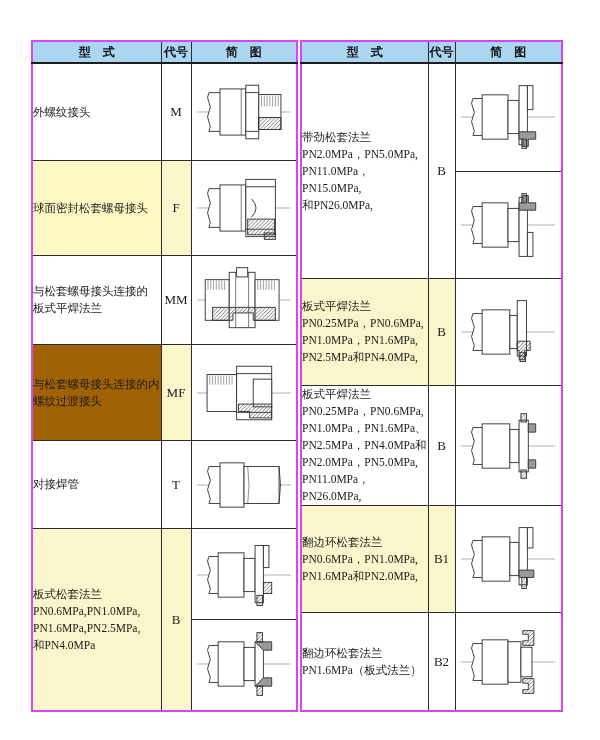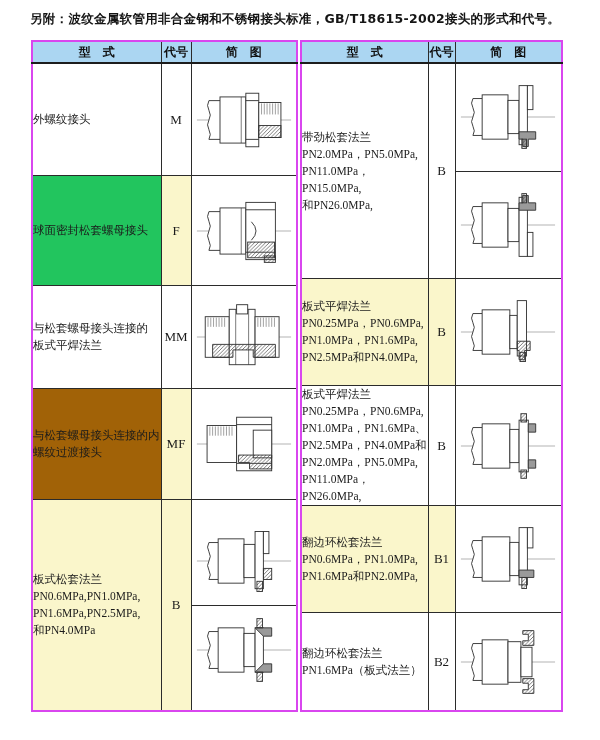--- a/index.html
+++ b/index.html
@@ -31,21 +31,20 @@
 
 <svg width="0" height="0" style="position:absolute">
   <defs>
     <pattern id="hatch" width="4" height="4" patternUnits="userSpaceOnUse">
       <path d="M0,4 L4,0" stroke="#4a4a4a" stroke-width="0.8"></path>
     </pattern>
   </defs>
 </svg>
 
 <div class="page">
-  <div class="title">另附：波纹金属软管用非合金钢和不锈钢接头标准，GB/T18615-2002接头的形式和代号。</div>
   <div class="tables">
     <table class="jtable" id="ltable">
       <colgroup>
           <col style="width:129px">
           <col style="width:30px">
           <col style="width:106px">
         </colgroup>
       <thead>
         <tr>
           <th style="background: rgb(171, 214, 242);">型　式</th>
@@ -76,21 +75,21 @@
                   <line x1="80" y1="18" x2="80" y2="30" stroke="#555" stroke-width="0.6"></line>
                   <line x1="83" y1="18" x2="83" y2="30" stroke="#555" stroke-width="0.6"></line>
                   <line x1="86" y1="18" x2="86" y2="30" stroke="#555" stroke-width="0.6"></line>
                   <line x1="89" y1="18" x2="89" y2="30" stroke="#555" stroke-width="0.6"></line>
                   <rect x="68" y="42" width="24" height="13" fill="url(#hatch)" stroke="#333"></rect>
                 </svg>
               </div>
             </td>
           </tr>
           <tr style="height: 93px;">
-            <td class="type-cell" style="background: #22c55e;">
+            <td class="type-cell" style="background: #fef9c3;">
               <span class="tline">球面密封松套螺母接头</span>
             </td>
             <td class="code-cell" style="background: rgb(250, 246, 203);">F</td>
             <td class="diag-cell">
               <div class="dsingle" style="height: 92px;">
                 <svg class="fitting" viewBox="0 0 104 72" width="96" height="68">
                   <line x1="1" y1="36" x2="103" y2="36" stroke="#777" stroke-width="0.6"></line>
                   <path d="M26,15 L14,15 q-3,5.25 0,10.5 t0,10.5 t0,10.5 t0,10.5 L26,57" stroke="#333" stroke-width="1" fill="#fff"></path>
                   <rect x="26" y="11" width="28" height="50" stroke="#333" stroke-width="1" fill="#fff"></rect>
                   <line x1="49" y1="11" x2="49" y2="61" stroke="#333" stroke-width="0.7"></line>
@@ -157,20 +156,38 @@
                   <line x1="27" y1="17" x2="27" y2="27" stroke="#555" stroke-width="0.6"></line>
                   <line x1="30" y1="17" x2="30" y2="27" stroke="#555" stroke-width="0.6"></line>
                   <line x1="33" y1="17" x2="33" y2="27" stroke="#555" stroke-width="0.6"></line>
                   <line x1="36" y1="17" x2="36" y2="27" stroke="#555" stroke-width="0.6"></line>
                   <line x1="39" y1="17" x2="39" y2="27" stroke="#555" stroke-width="0.6"></line>
                   <rect x="44" y="7" width="38" height="58" stroke="#333" stroke-width="1" fill="#fff"></rect>
                   <line x1="44" y1="15" x2="82" y2="15" stroke="#333"></line>
                   <line x1="44" y1="57" x2="82" y2="57" stroke="#333"></line>
                   <rect x="62" y="21" width="20" height="30" stroke="#333" stroke-width="1" fill="#fff"></rect>
                   <path d="M46,48 L82,48 L82,63 L58,63 L58,56 L46,56 Z" fill="url(#hatch)" stroke="#333"></path>
+                </svg>
+              </div>
+            </td>
+          </tr>
+          <tr style="height: 86px;">
+            <td class="type-cell">
+              <span class="tline">对接焊管</span>
+            </td>
+            <td class="code-cell">T</td>
+            <td class="diag-cell">
+              <div class="dsingle" style="height: 85px;">
+                <svg class="fitting" viewBox="0 0 104 72" width="96" height="68">
+                  <line x1="1" y1="36" x2="103" y2="36" stroke="#777" stroke-width="0.6"></line>
+                  <path d="M26,16 L14,16 q-3,5 0,10 t0,10 t0,10 t0,10 L26,56" stroke="#333" stroke-width="1" fill="#fff"></path>
+                  <rect x="26" y="12" width="26" height="48" stroke="#333" stroke-width="1" fill="#fff"></rect>
+                  <rect x="52" y="16" width="38" height="40" stroke="#333" stroke-width="1" fill="#fff"></rect>
+                  <path d="M90,16 q3,20 0,40" fill="none" stroke="#333"></path>
+                  <path d="M56,16 q3,20 0,40" fill="none" stroke="#333" stroke-width="0.6"></path>
                 </svg>
               </div>
             </td>
           </tr>
           <tr style="height: 178px;">
             <td class="type-cell" style="background: rgb(250, 246, 203);">
               <span class="tline">板式松套法兰</span>
               <span class="tline">PN0.6MPa,PN1.0MPa,</span>
               <span class="tline">PN1.6MPa,PN2.5MPa,</span>
               <span class="tline">和PN4.0MPa</span>

